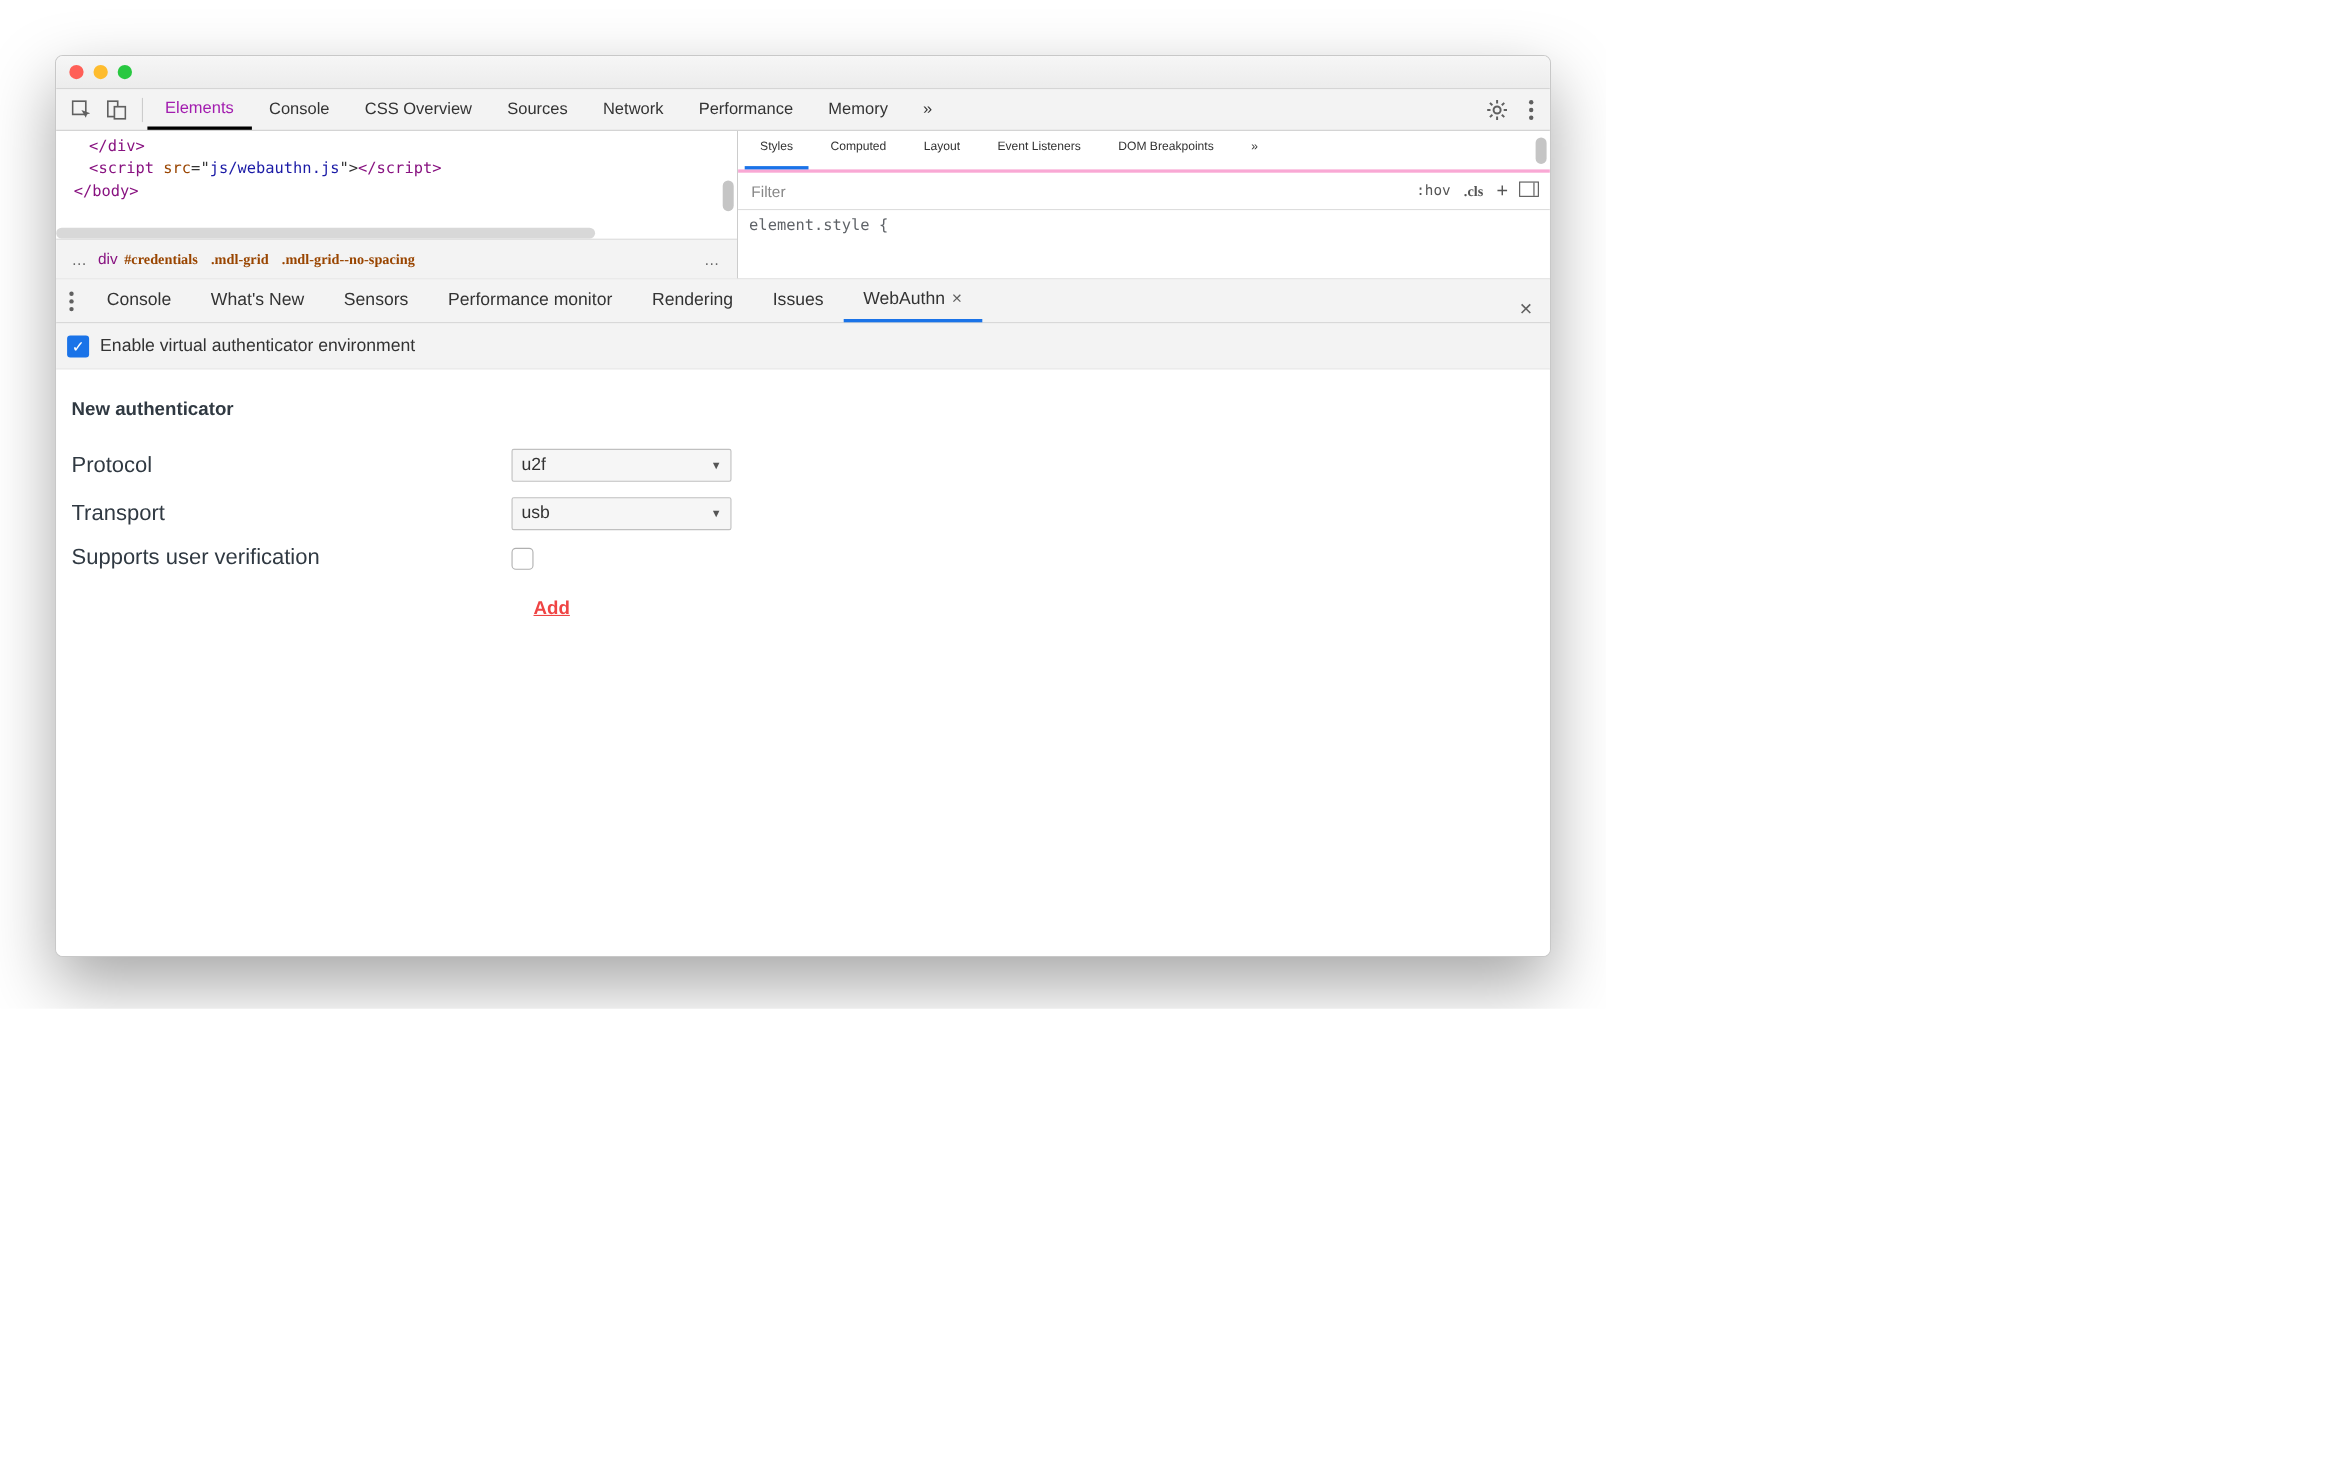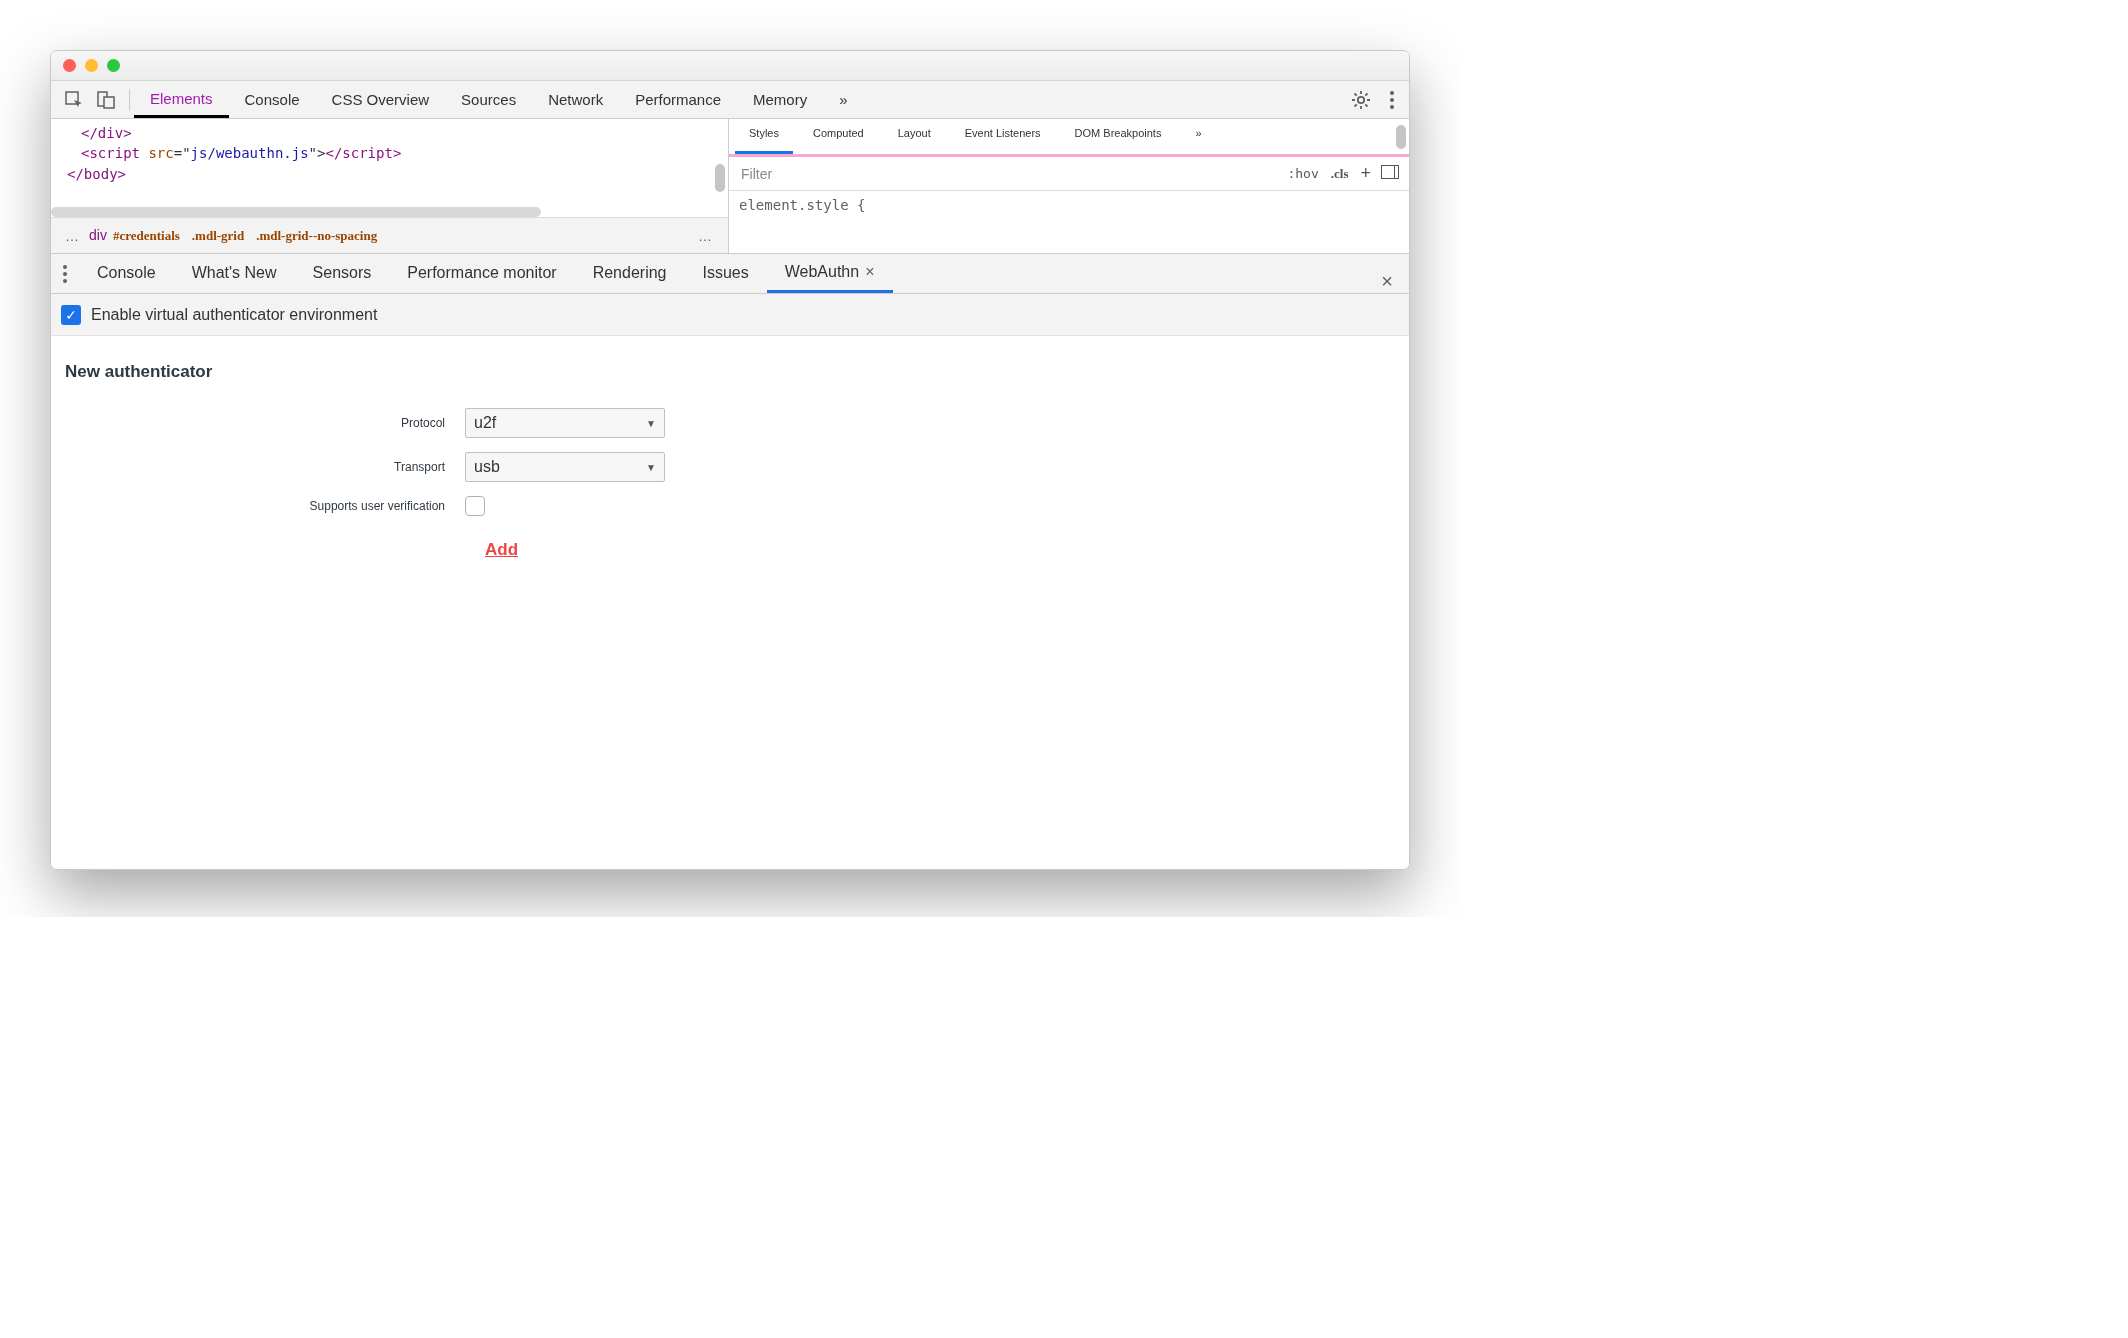--- a/index.html
+++ b/index.html
@@ -48,21 +48,21 @@
   .tb-icons { display:flex; gap:14px; padding:0 14px; color:#606060; }
   .tabbar { display:flex; flex:1; height:100%; align-items:flex-end; }
   .tab {
     padding: 9px 16px 8px 16px; color:#333; cursor:pointer;
     border-bottom: 2px solid transparent;
   }
   .tab.active { border-bottom: 3px solid #000000; color:#a21caf; }
   .tb-right { display:flex; gap:18px; padding:0 14px; align-items:center; color:#606060; }
   .split { display:flex; height:135px; border-bottom:1px solid #ccc; }
   .left {
-    width: 678px;
+    width: 620px;
     display:flex; flex-direction:column;
     border-right:1px solid #ccc;
     background:#fff;
   }
   .codearea {
     flex:1; overflow:hidden; font-family: Menlo, Consolas, monospace;
     font-size:14px; padding:4px 0 0 30px; line-height:1.45;
     position:relative;
   }
   .codearea .scroll-thumb {
@@ -121,21 +121,21 @@
     display:flex; align-items:center; padding:0 10px; gap:10px; font-size:16px;
   }
   .chk {
     width:20px; height:20px; border-radius:3px; background:#1a73e8;
     display:flex;align-items:center;justify-content:center;color:#fff;font-size:14px;
   }
   .panel { flex:1; background:#fff; padding:26px 14px; }
   .panel h2 { font-size:17px; color:#303942; font-weight:600; margin-bottom:26px;}
   .form { display:flex; flex-direction:column; gap:14px; }
   .row { display:flex; align-items:center; }
-  .lbl { width:400px; text-align:right; font-size:12px; color:#303942; padding-right:20px;}
+  .lbl { width:400px; font-size:20px; color:#303942; padding-right:20px;}
   .sel {
     width:200px; height:30px; border:1px solid #c0c0c0; background:#f6f6f6;
     font-size:16px; padding:0 8px; display:flex;align-items:center;justify-content:space-between;
     border-radius:2px; cursor:pointer;
   }
   .sel .caret{font-size:10px;color:#555;}
   .chkbox { width:20px; height:20px; border:1px solid #b0b0b0; border-radius:4px; background:#fff;}
   .addlink { color:#ef4444; font-weight:600; text-decoration:underline; font-size:17px; cursor:pointer;}
   .addrow { padding-left:420px; padding-top:10px;}
   svg { display:block; }

